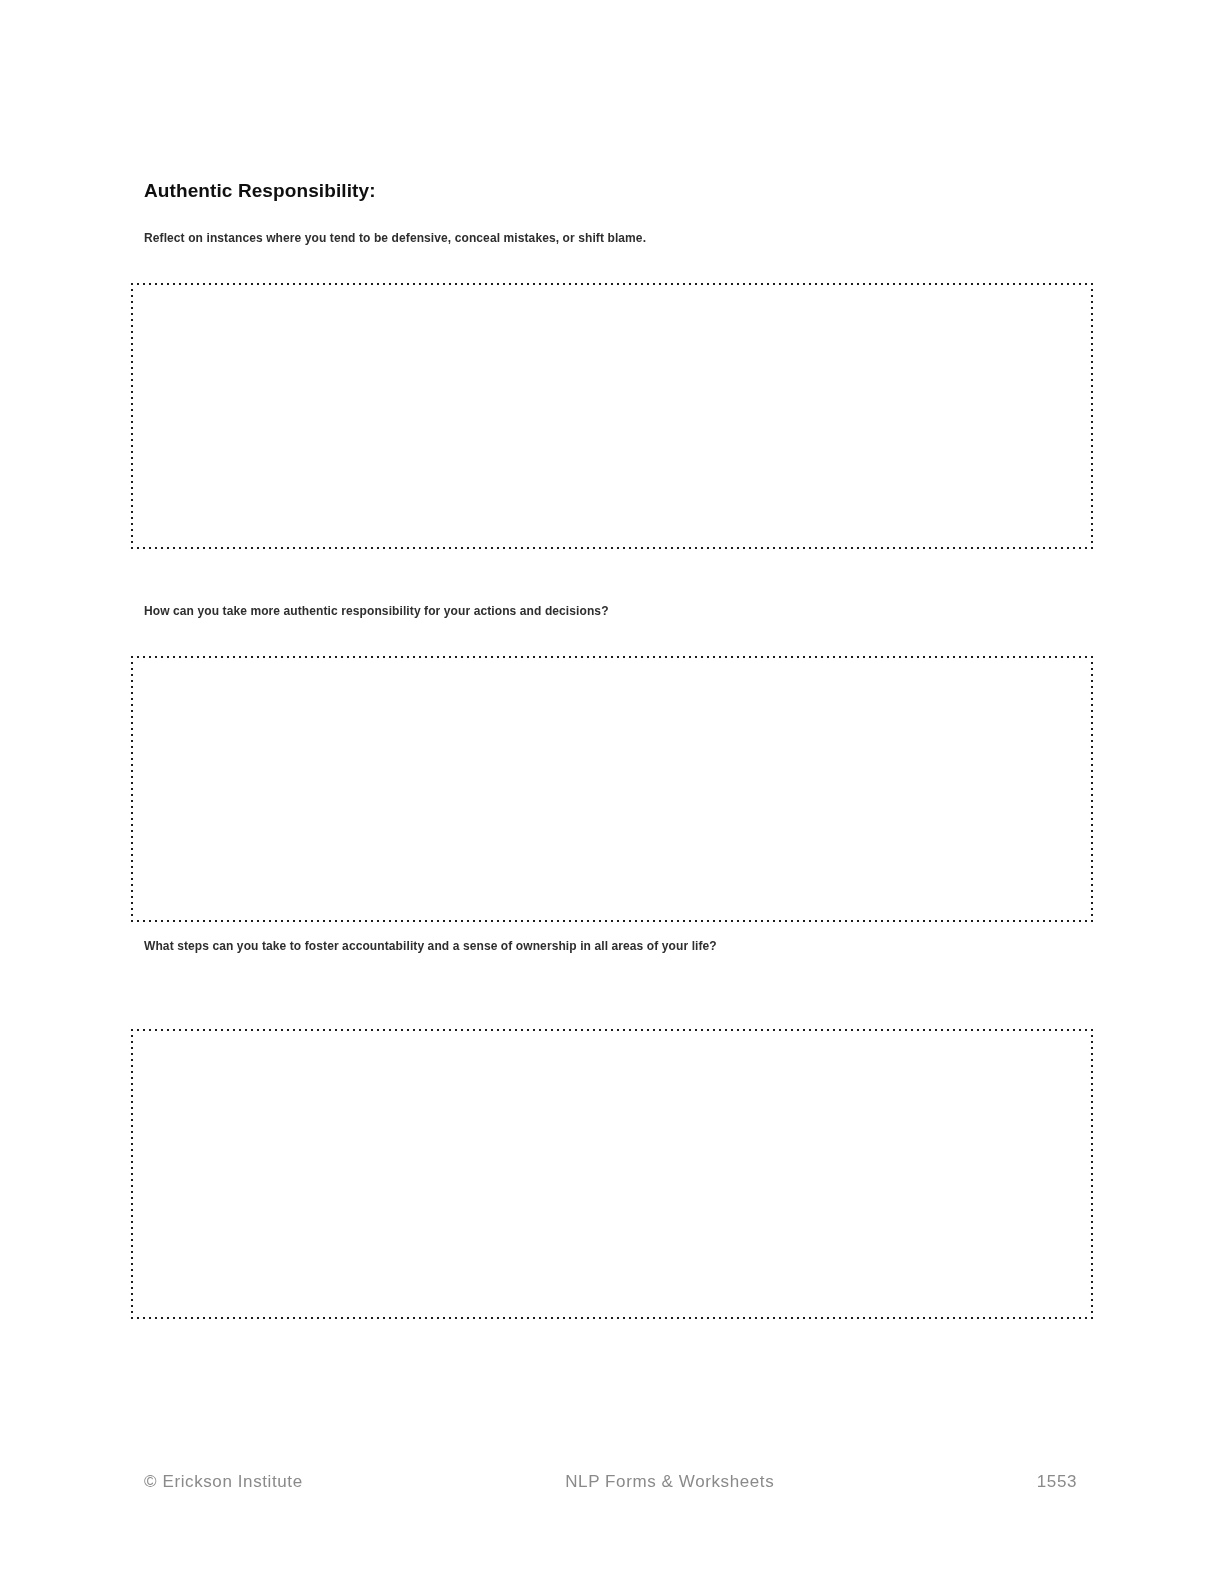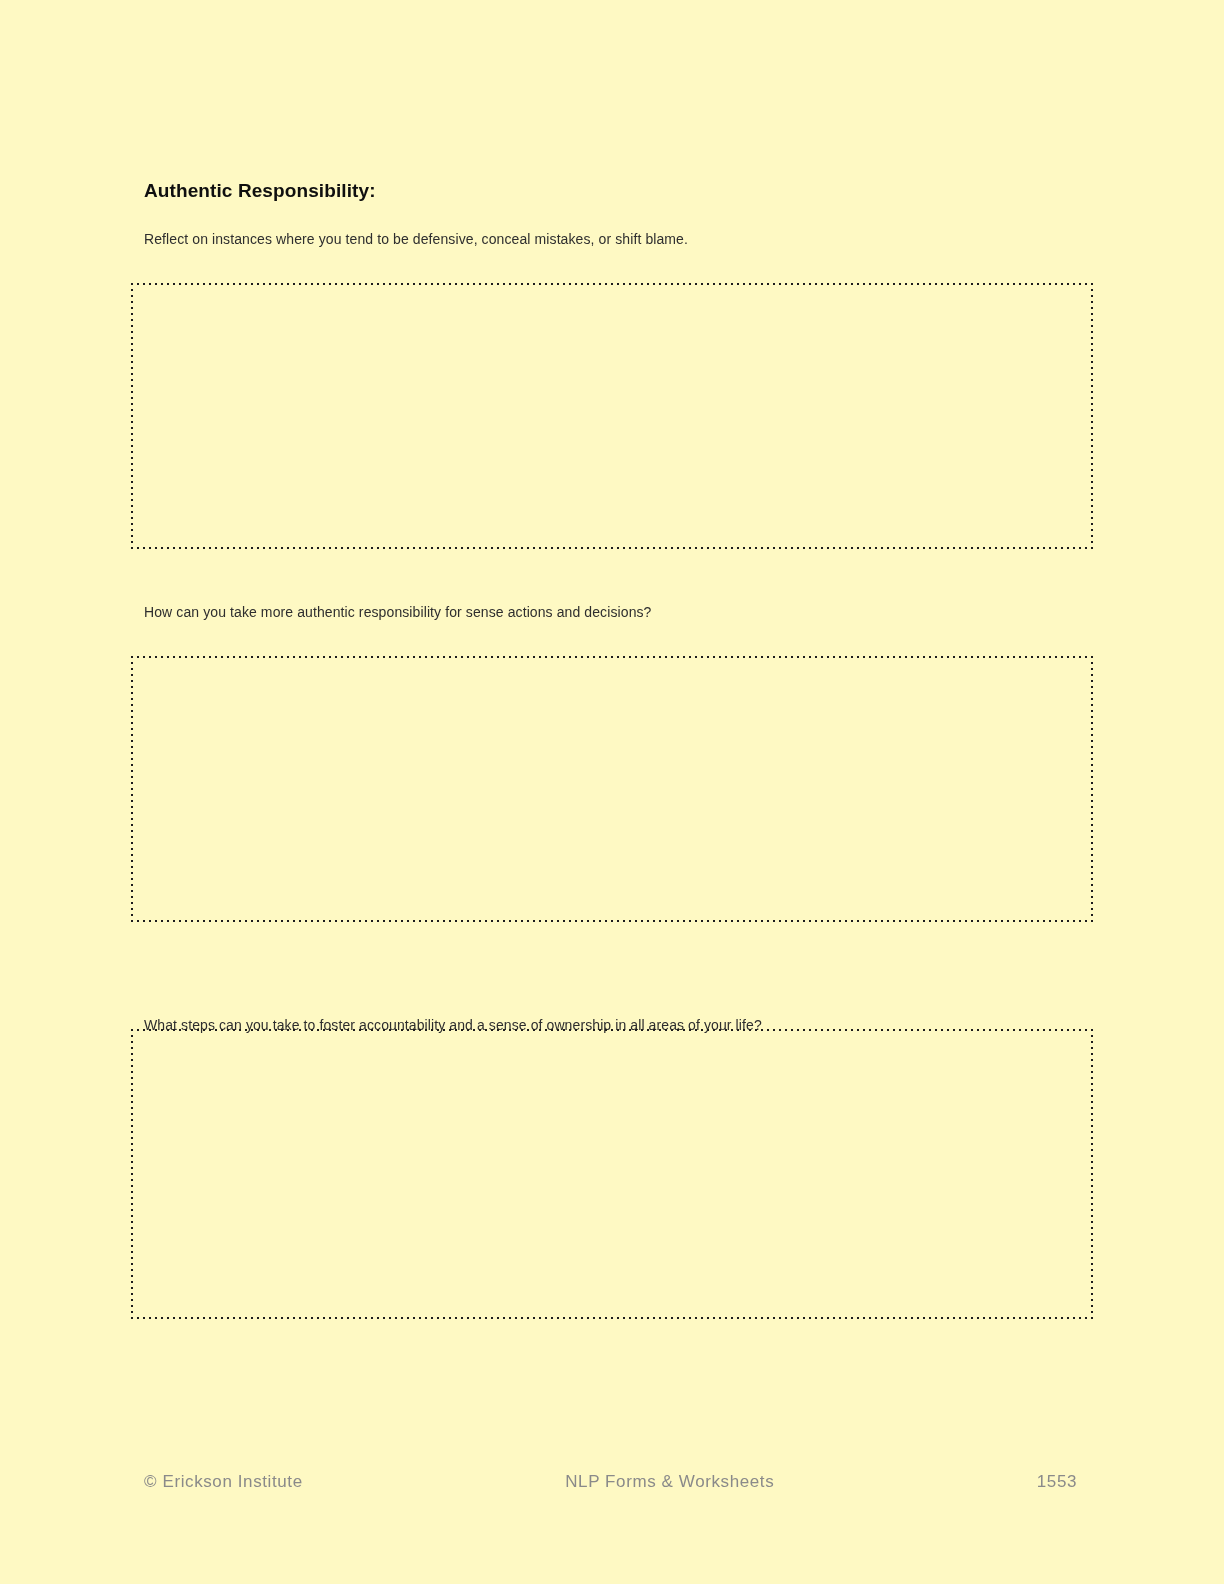--- a/index.html
+++ b/index.html
@@ -2,45 +2,45 @@
 <html><head>
 <meta charset="utf-8">
 <style>
   * { margin: 0; padding: 0; box-sizing: border-box; }
   html, body { background: #e8e8e8; }
   .page {
     position: relative;
     width: 1224px;
     height: 1584px;
     margin: 0 auto;
-    background: #fef9c3;
+    background: #ffffff;
     font-family: "Liberation Sans", sans-serif;
     overflow: hidden;
   }
   .heading {
     position: absolute;
     left: 144px;
     top: 180px;
     font-size: 19px;
     font-weight: 700;
     color: #0f0f0f;
     letter-spacing: 0.1px;
   }
   .prompt {
     position: absolute;
     left: 144px;
-    font-size: 14px;
-    font-weight: 400;
+    font-size: 12px;
+    font-weight: 700;
     color: #2e2e2e;
     letter-spacing: 0.1px;
     white-space: nowrap;
   }
   .prompt-1 { top: 231px; }
   .prompt-2 { top: 604px; }
-  .prompt-3 { top: 1017px; text-align: right; }
+  .prompt-3 { top: 939px; text-align: right; }
   .answer-box {
     position: absolute;
     left: 131px;
     width: 962px;
     background-color: transparent;
     
     background-image:
       repeating-linear-gradient(to right, #1c1c1c 0 2px, transparent 2px 6px),
       repeating-linear-gradient(to right, #1c1c1c 0 2px, transparent 2px 6px),
       repeating-linear-gradient(to bottom, #1c1c1c 0 2px, transparent 2px 6px),
@@ -74,21 +74,21 @@
 <body>
 
 <div class="page">
 
   <h1 class="heading">Authentic Responsibility:</h1>
 
   <p class="prompt prompt-1">Reflect on instances where you tend to be defensive, conceal mistakes, or shift blame.</p>
 
   <div class="answer-box box-1"></div>
 
-  <p class="prompt prompt-2">How can you take more authentic responsibility for sense actions and decisions?</p>
+  <p class="prompt prompt-2">How can you take more authentic responsibility for your actions and decisions?</p>
 
   <div class="answer-box box-2"></div>
 
   <p class="prompt prompt-3">What steps can you take to foster accountability and a sense of ownership in all areas of your life?</p>
 
   <div class="answer-box box-3"></div>
 
   <div class="footer">
     <span>© Erickson Institute</span>
     <span>NLP Forms &amp; Worksheets</span>

